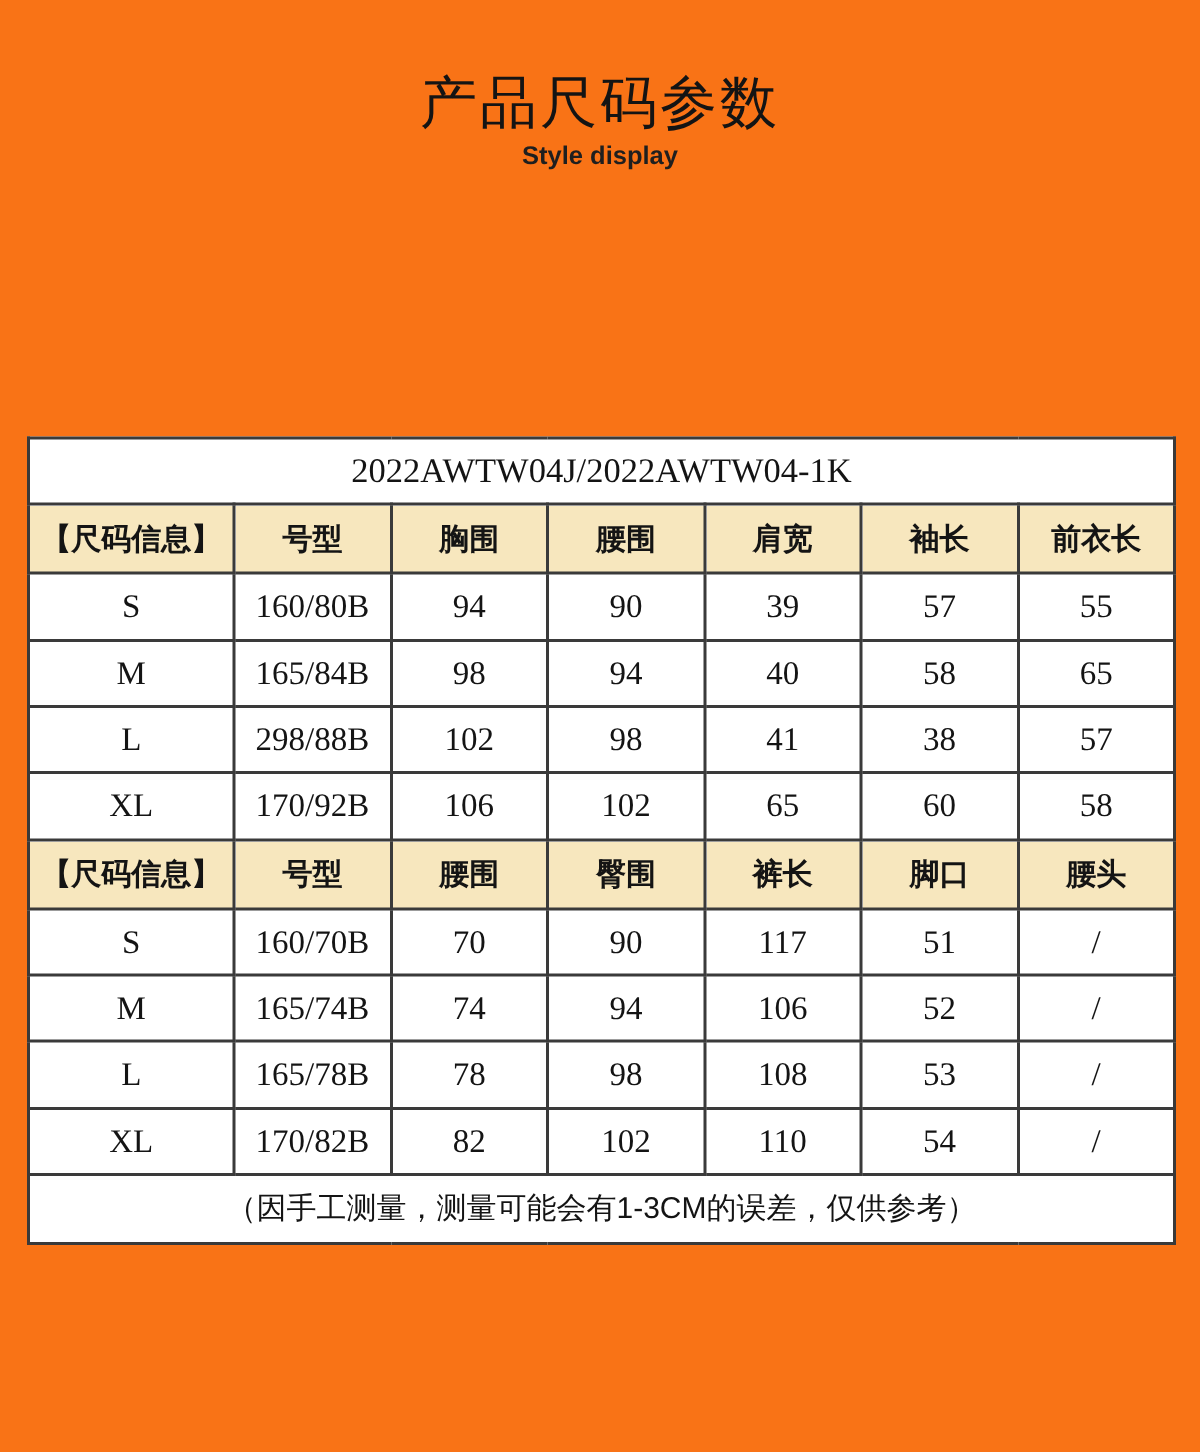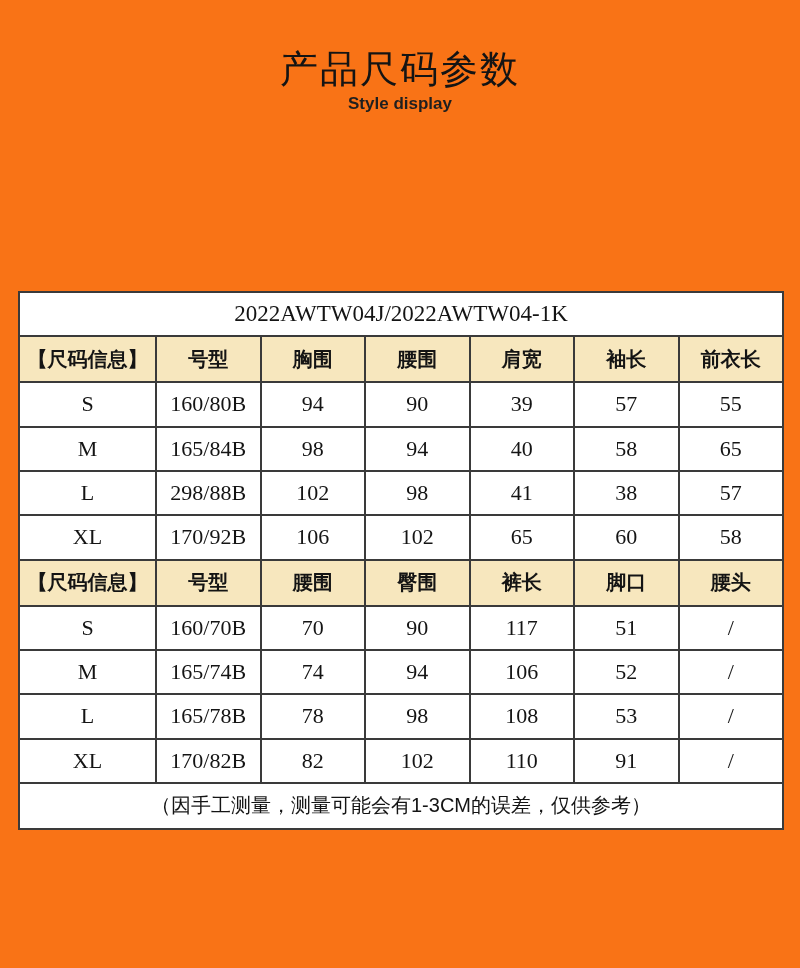--- a/index.html
+++ b/index.html
@@ -176,21 +176,21 @@
             <td class="cell-data">108</td>
             <td class="cell-data">53</td>
             <td class="cell-data">/</td>
           </tr>
           <tr>
             <td class="cell-data">XL</td>
             <td class="cell-data">170/82B</td>
             <td class="cell-data">82</td>
             <td class="cell-data">102</td>
             <td class="cell-data">110</td>
-            <td class="cell-data">91</td>
+            <td class="cell-data">54</td>
             <td class="cell-data">/</td>
           </tr>
           <tr>
             <td class="cell-note" colspan="7">（因手工测量，测量可能会有1-3CM的误差，仅供参考）</td>
           </tr>
         </tbody>
     </table>
   </div>
 </div>
 

